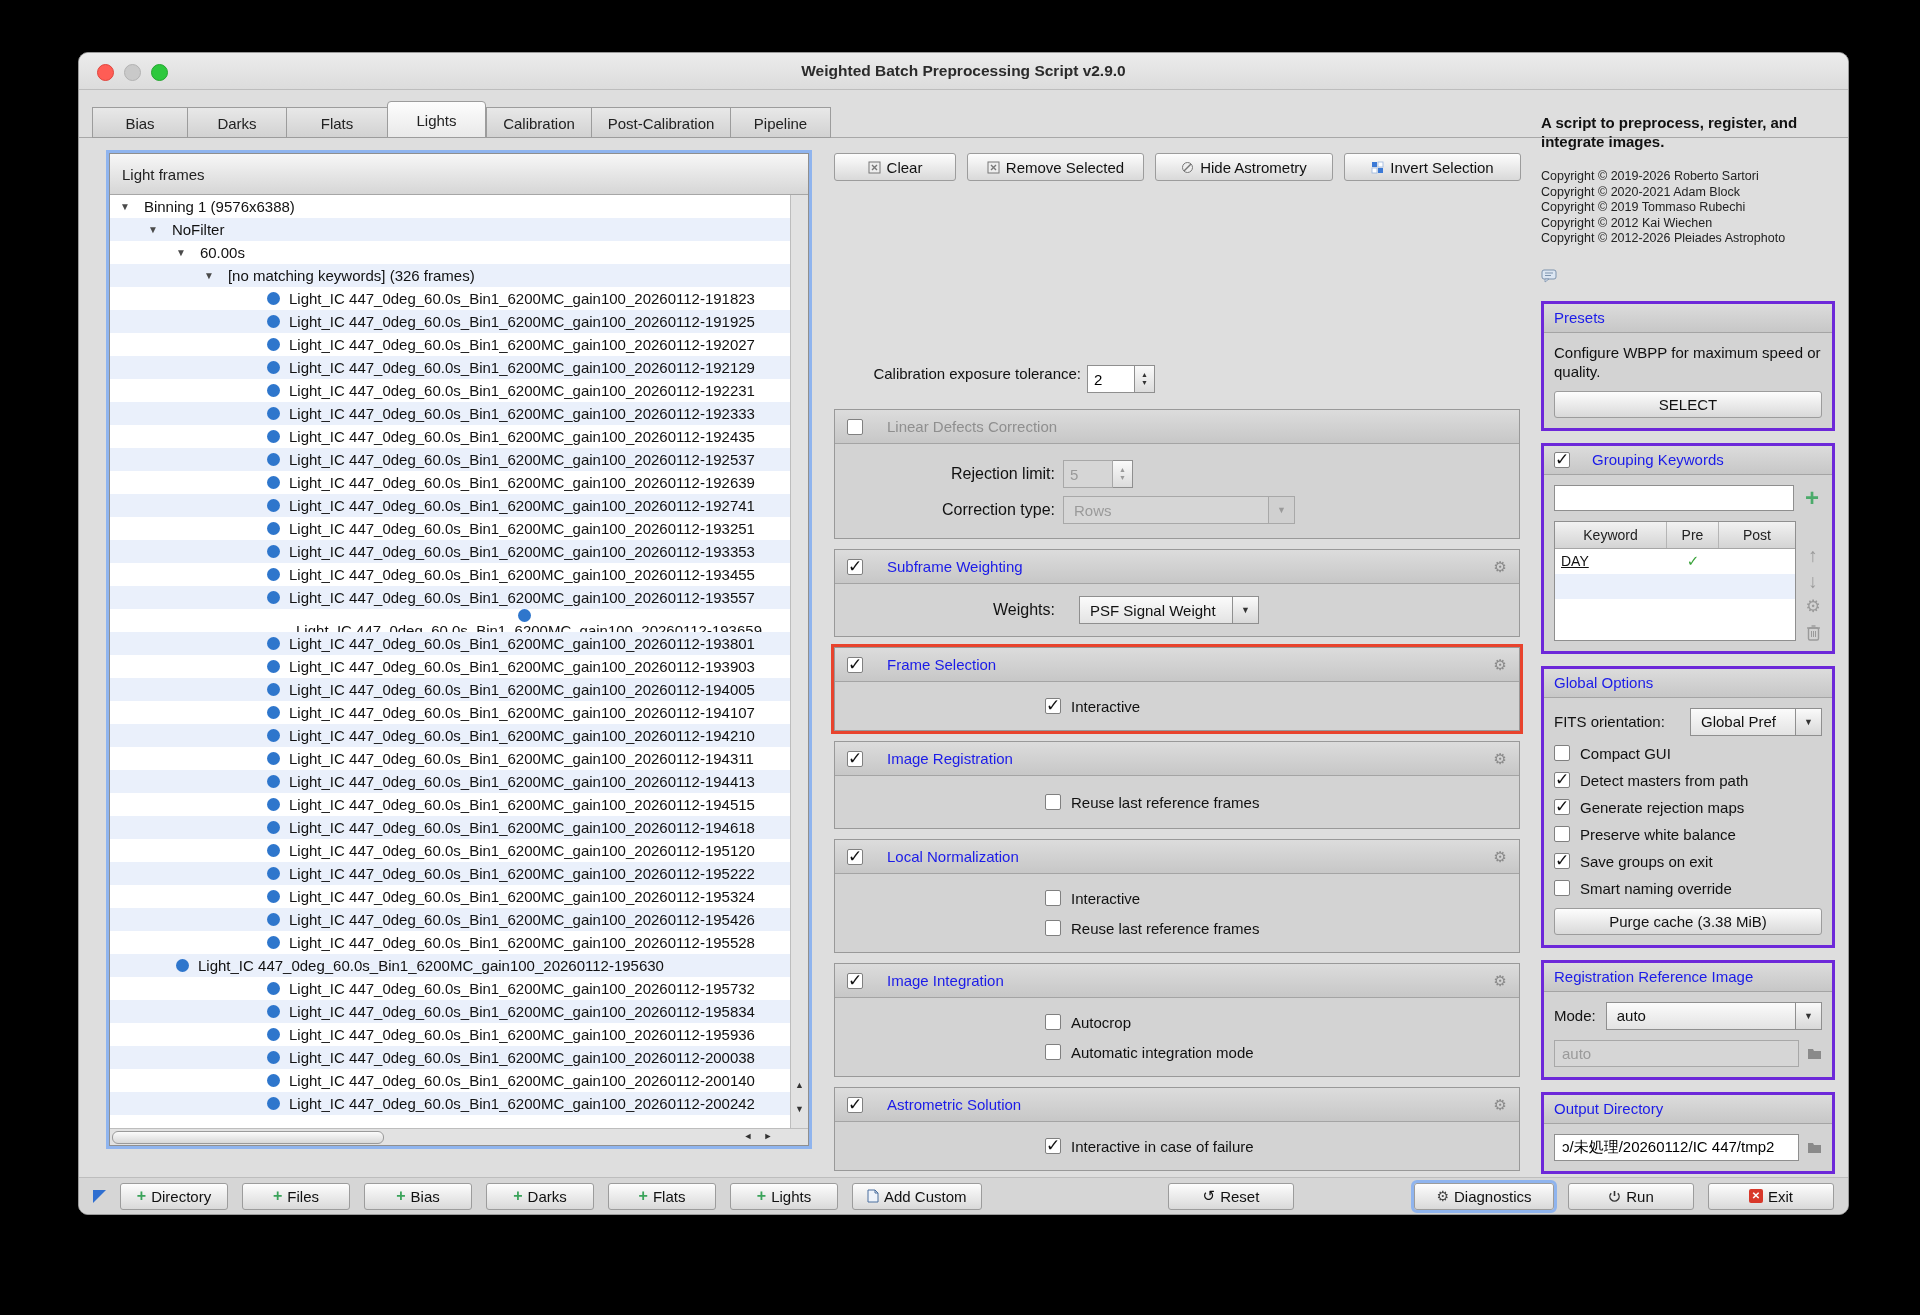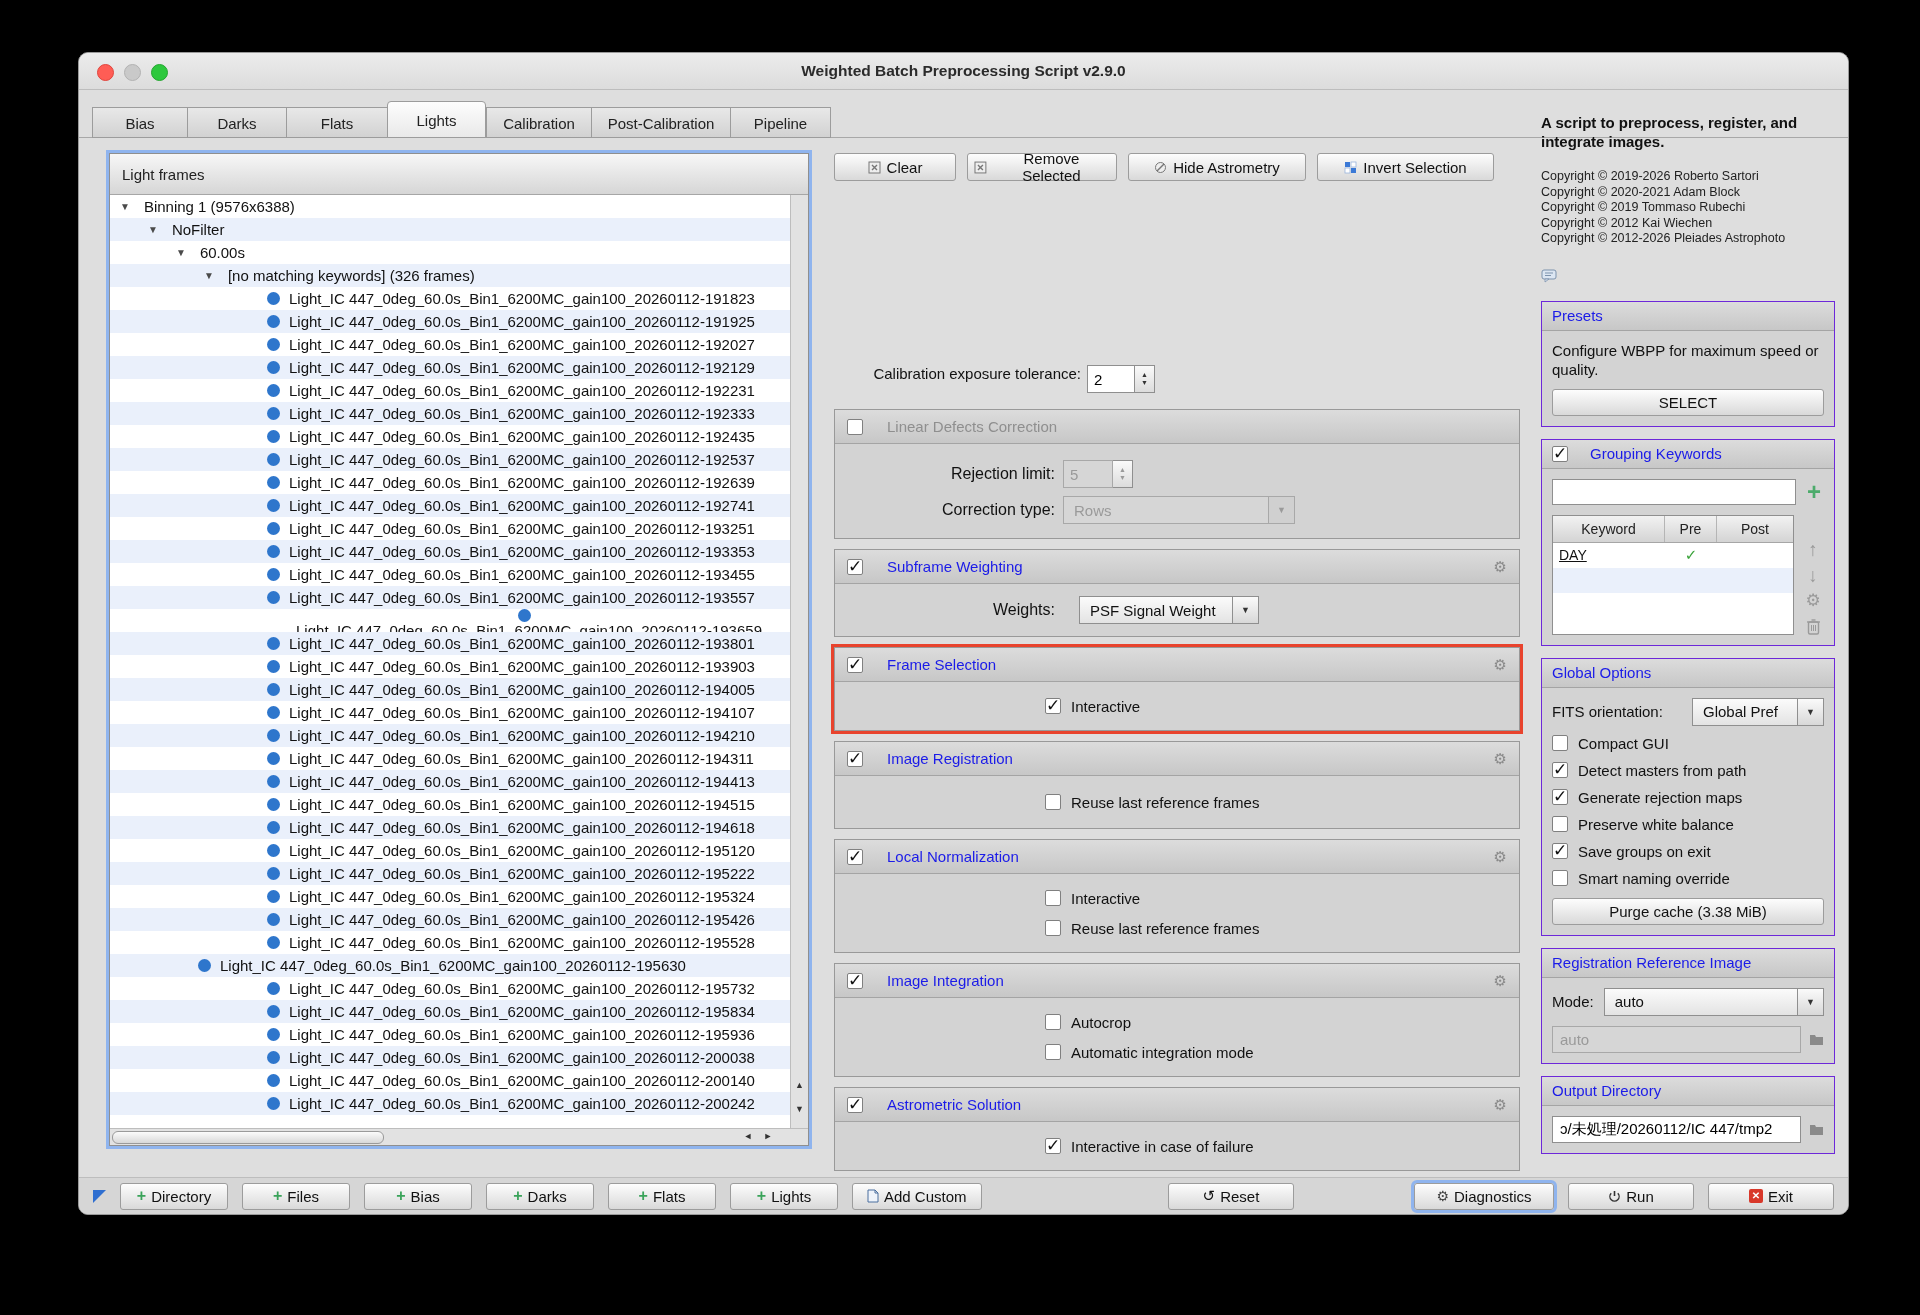--- a/index.html
+++ b/index.html
@@ -63,21 +63,21 @@
   .dd-text{background:linear-gradient(#fbfbfb,#e3e3e3);border:1px solid #8f8f8f;font-size:15px;color:#111;display:flex;align-items:center;padding:0 10px;flex:1;box-sizing:border-box;}
   .dd-btn{width:26px;border:1px solid #8f8f8f;border-left:none;background:linear-gradient(#fafafa,#d8d8d8);display:flex;align-items:center;justify-content:center;font-size:9px;color:#333;box-sizing:border-box;}
   .dropdown.disabled .dd-text{background:#d6d6d6;color:#9a9a9a;border-color:#a8a8a8;}
   .dropdown.disabled .dd-btn{color:#9a9a9a;border-color:#a8a8a8;background:#d0d0d0;}
   .highlighted{outline:3px solid #e8432d;outline-offset:0px;}
   
   .rightcol{position:absolute;left:1462px;top:60px;width:294px;}
   .desc{font-weight:bold;font-size:15px;color:#111;line-height:19px;}
   .copyrights{margin-top:18px;font-size:12.5px;color:#222;line-height:15.5px;}
   .comment-icon{margin-top:22px;}
-  .rbox{border:1px solid #6d28d9;background:#d3d3d3;margin-top:12px;}
+  .rbox{border:3px solid #6d28d9;background:#d3d3d3;margin-top:12px;}
   .rbox-header{height:28px;background:linear-gradient(#dcdcdc,#c7c7c7);border-bottom:1px solid #a4a4a4;display:flex;align-items:center;padding:0 10px;font-size:15px;color:#1b1be8;}
   .rbox-header .cb{margin-right:22px;}
   .rbox-body{padding:10px;}
   .select-btn,.purge-btn{width:100%;height:27px;background:linear-gradient(#fdfdfd,#d9d9d9);border:1px solid #9c9c9c;border-radius:3px;font-size:15px;color:#111;display:flex;align-items:center;justify-content:center;box-sizing:border-box;}
   .kw-input-row{display:flex;align-items:center;gap:8px;}
   .kw-input{flex:1;height:26px;background:#fff;border:1px solid #8f8f8f;box-sizing:border-box;}
   .plus-icon{color:#4cab6b;font-size:24px;font-weight:bold;line-height:20px;width:20px;text-align:center;}
   .kw-main{display:flex;gap:8px;margin-top:10px;}
   .kw-table{flex:1;border:1px solid #8f8f8f;background:#fff;}
   .kw-thead{display:flex;background:linear-gradient(#f2f2f2,#d4d4d4);border-bottom:1px solid #a6a6a6;}
@@ -262,21 +262,21 @@
           <span>Light_IC 447_0deg_60.0s_Bin1_6200MC_gain100_20260112-195324</span>
         </div>
         <div class="trow alt" style="padding-left: 157px;">
           <span class="bullet"></span>
           <span>Light_IC 447_0deg_60.0s_Bin1_6200MC_gain100_20260112-195426</span>
         </div>
         <div class="trow" style="padding-left: 157px;">
           <span class="bullet"></span>
           <span>Light_IC 447_0deg_60.0s_Bin1_6200MC_gain100_20260112-195528</span>
         </div>
-        <div class="trow alt" style="padding-left: 88px;">
+        <div class="trow alt" style="padding-left: 66px;">
           <span class="bullet"></span>
           <span>Light_IC 447_0deg_60.0s_Bin1_6200MC_gain100_20260112-195630</span>
         </div>
         <div class="trow" style="padding-left: 157px;">
           <span class="bullet"></span>
           <span>Light_IC 447_0deg_60.0s_Bin1_6200MC_gain100_20260112-195732</span>
         </div>
         <div class="trow alt" style="padding-left: 157px;">
           <span class="bullet"></span>
           <span>Light_IC 447_0deg_60.0s_Bin1_6200MC_gain100_20260112-195834</span>
@@ -311,21 +311,21 @@
 
   <div class="middle">
     <div class="toolbar">
       <button class="tbtn" style="width:122px;">
         <svg class="icon-svg" width="13" height="13" viewBox="0 0 13 13">
             <rect x="1" y="1" width="11" height="11" fill="#eee" stroke="#777"></rect>
             <path d="M4 4 L9 9 M9 4 L4 9" stroke="#777" stroke-width="1.4"></path>
           </svg>
         <span>Clear</span>
       </button>
-      <button class="tbtn" style="width:150px;">
+      <button class="tbtn" style="width:177px;">
         <svg class="icon-svg" width="13" height="13" viewBox="0 0 13 13">
             <rect x="1" y="1" width="11" height="11" fill="#eee" stroke="#777"></rect>
             <path d="M4 4 L9 9 M9 4 L4 9" stroke="#777" stroke-width="1.4"></path>
           </svg>
         <span>Remove Selected</span>
       </button>
       <button class="tbtn" style="width:178px;">
         <svg class="icon-svg" width="13" height="13" viewBox="0 0 13 13">
             <circle cx="6.5" cy="6.5" r="5" fill="#eee" stroke="#777"></circle>
             <path d="M3 10 L10 3" stroke="#777" stroke-width="1.4"></path>

